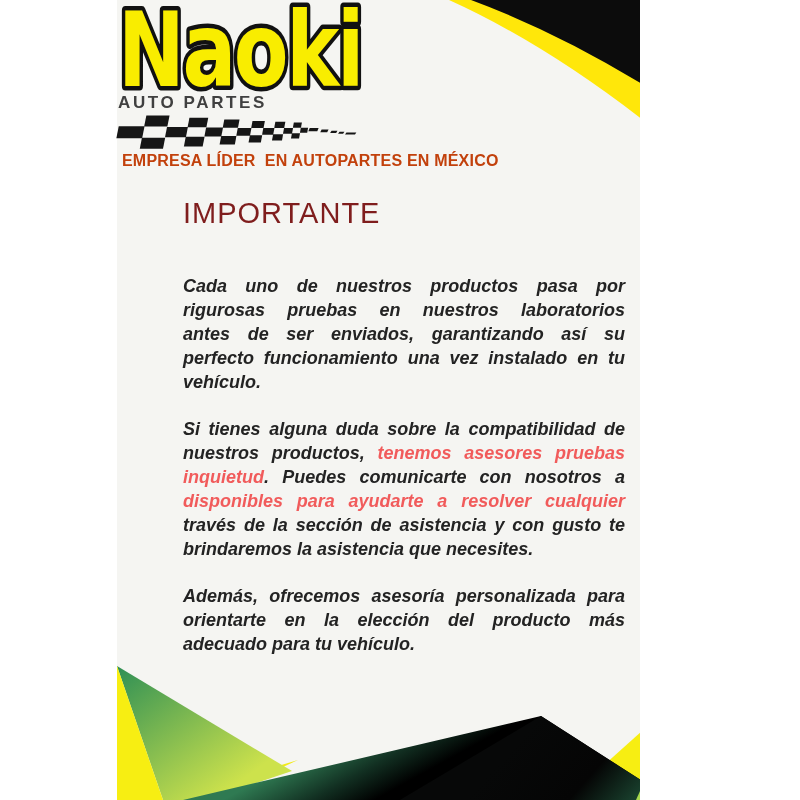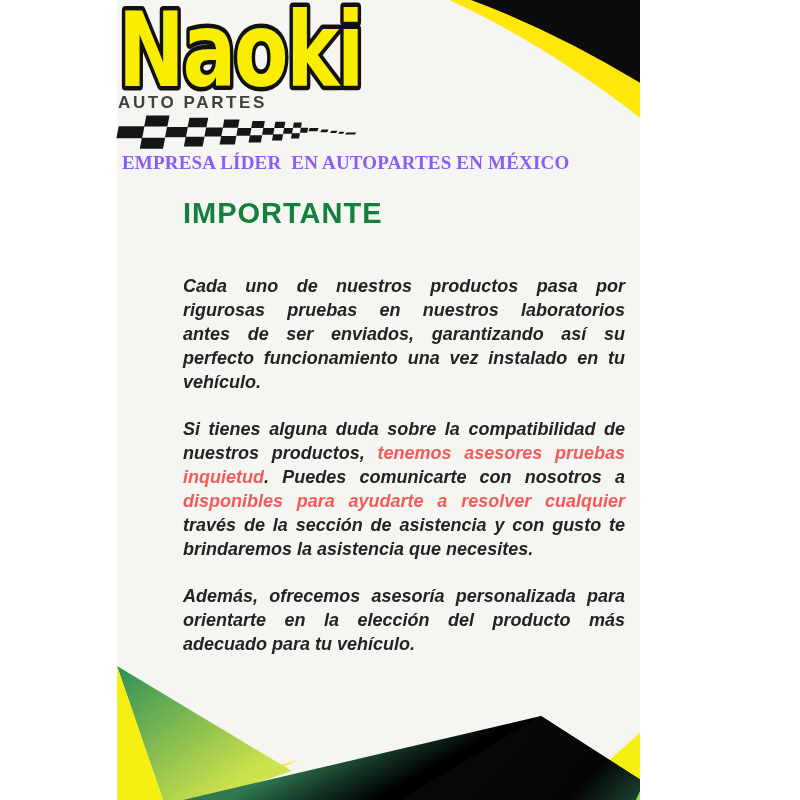--- a/index.html
+++ b/index.html
@@ -15,28 +15,27 @@
   
   .logo-svg{position:absolute;left:112px;top:0px;width:260px;height:100px;}
   .logo-sub{
     position:absolute;left:118px;top:93px;width:260px;
     font-size:17px;font-weight:bold;letter-spacing:2.6px;color:#404040;
     white-space:pre;
   }
   .flag-svg{position:absolute;left:112px;top:113px;width:248px;height:40px;}
   .tagline{
     position:absolute;left:122px;top:152px;width:420px;
-    font-size:19px;font-weight:bold;letter-spacing:0.2px;color:#8b5cf6;
+    font-size:16px;font-weight:bold;letter-spacing:0.2px;color:#c2410c;
     white-space:pre;
-    font-family:Liberation Serif, serif;
   }
   
   .heading{
     position:absolute;left:183px;top:197px;
-    font-size:29px;font-weight:bold;letter-spacing:1px;color:#15803d;
+    font-size:29px;font-weight:normal;letter-spacing:1px;color:#7f1d1d;
   }
   .bodytext{
     position:absolute;left:183px;top:251px;width:442px;
     font-size:18px;font-weight:bold;color:#232323;line-height:24px;
     letter-spacing:0px;
   }
   .bodytext p{margin:0 0 23px 0;}
   .line{text-align:justify;text-align-last:justify;white-space:normal;font-style:italic;}
   .line.last{text-align-last:left;}
   .red{color:#F15B5B;}

